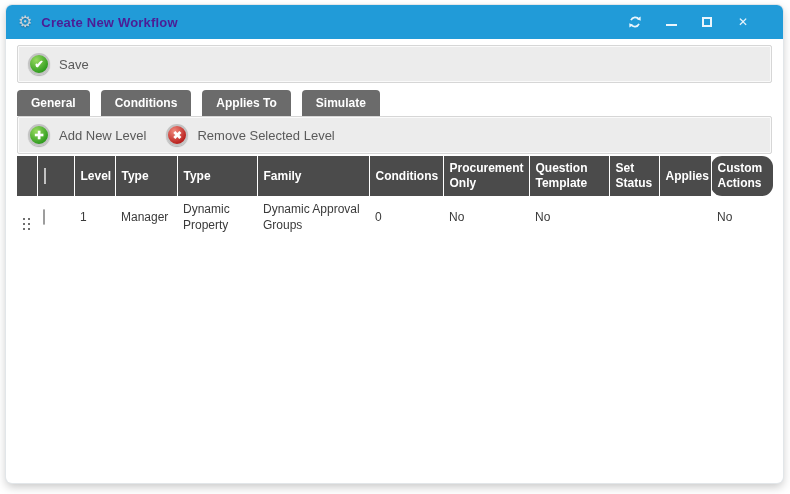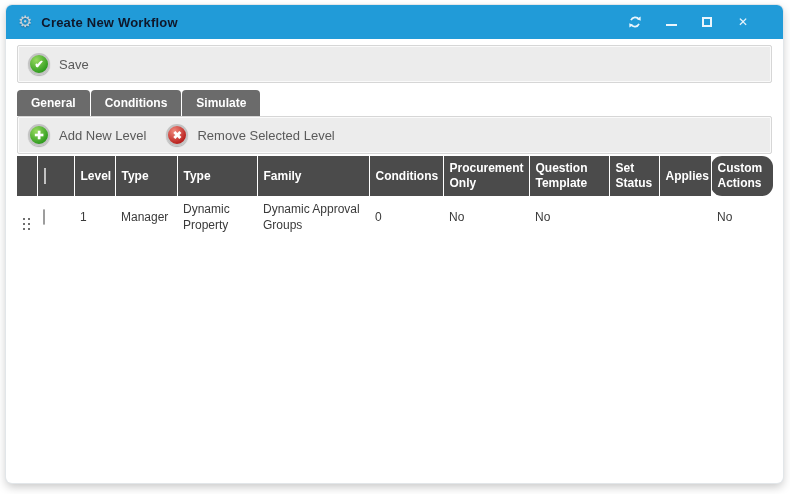--- a/index.html
+++ b/index.html
@@ -12,21 +12,21 @@
     position:absolute; left:6px; top:5px; width:777px; height:478px;
     background:#ffffff; border-radius:6px; overflow:hidden;
     box-shadow:0 0 0 1px #e2e6e9, 0 4px 10px rgba(0,0,0,0.22);
   }
   
   .titlebar {
     height:34px; background:var(--titlebar,#219bd8);
     display:flex; align-items:center; padding:0 12px;
   }
   .gear { font-size:16px; line-height:1; color:#c9d2d8; text-shadow:0 1px 1px #1a6e9e; }
-  .title { color:#0f172a; font-weight:bold; font-size:13px; margin-left:9px; letter-spacing:0.2px; }
+  .title { color:#4c1d95; font-weight:bold; font-size:13px; margin-left:9px; letter-spacing:0.2px; }
   .controls { margin-left:auto; display:flex; align-items:center; gap:20px; padding-right:20px; }
   .ctrl { width:16px; height:16px; display:flex; align-items:center; justify-content:center;
           color:#eaf5fc; font-size:12px; cursor:default; }
   .min-bar { width:11px; height:2px; background:#eaf5fc; margin-top:6px; }
   .max-box { width:10px; height:10px; border:2px solid #eaf5fc; }
   
   .content { padding:6px 11px 0 11px; }
   .toolbar {
     background:var(--toolbar-bg,#ececec); border:1px solid #d6d6d6;
     box-shadow:inset 0 0 0 1px #fafafa; border-radius:2px;
@@ -37,21 +37,21 @@
   .orb {
     width:22px; height:22px; border-radius:50%;
     display:flex; align-items:center; justify-content:center;
     color:#ffffff; font-size:11px; font-weight:bold;
     border:2px solid #c3c3c3; box-shadow:0 1px 1px rgba(0,0,0,0.25);
   }
   .orb.green { background:radial-gradient(circle at 35% 28%, #97da5f, #2e9b1e 75%); }
   .orb.red   { background:radial-gradient(circle at 35% 28%, #f0897d, #b81e1b 75%); }
   .tool-label { font-size:13px; color:#5a5a5a; }
   
-  .tabbar { display:flex; gap:1px; margin:1px 0 0 0; }
+  .tabbar { display:flex; gap:11px; margin:1px 0 0 0; }
   .tab {
     background:var(--tab-inactive,#6b6b6b); color:#ffffff;
     font-size:12px; font-weight:bold; padding:6px 14px 6px 14px;
     border-radius:4px 4px 0 0; cursor:pointer; white-space:nowrap;
   }
   .tab.active { background:var(--tab-active,#1080d4); }
   
   table { border-collapse:collapse; table-layout:fixed; width:756px; margin-top:2px; }
   th {
     background:var(--header-bg,#4b4b4b); color:#ffffff;
@@ -110,20 +110,21 @@
     <div class="toolbar save-toolbar">
       <div class="tool-btn">
         <span class="orb green">✔</span>
         <span class="tool-label">Save</span>
       </div>
     </div>
 
     <div class="tabbar">
       <div class="tab">General</div>
       <div class="tab">Conditions</div>
+      <div class="tab">Applies To</div>
       <div class="tab">Simulate</div>
     </div>
 
     <div class="toolbar level-toolbar">
       <div class="tool-btn">
         <span class="orb green">✚</span>
         <span class="tool-label">Add New Level</span>
       </div>
       <div class="tool-btn">
         <span class="orb red">✖</span>

